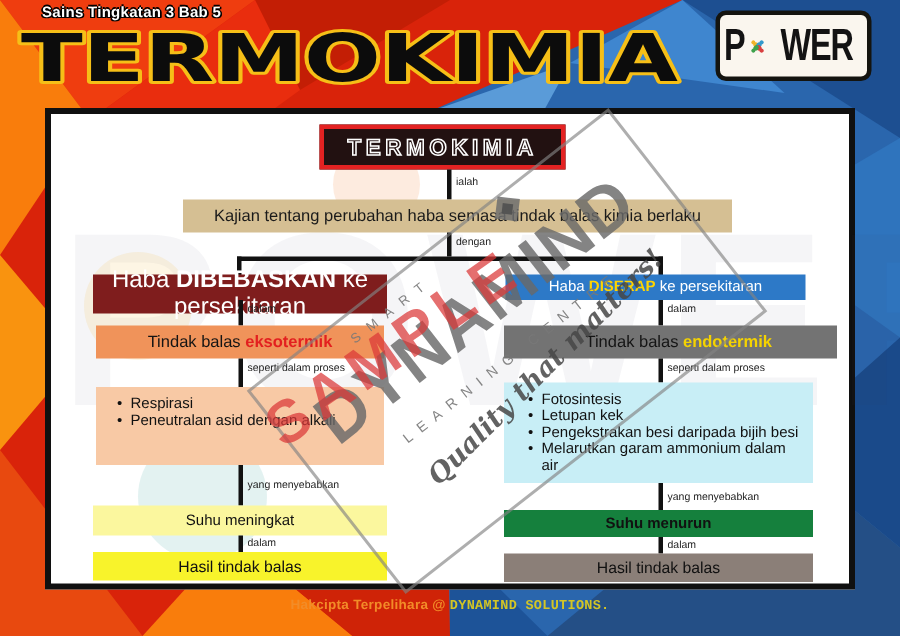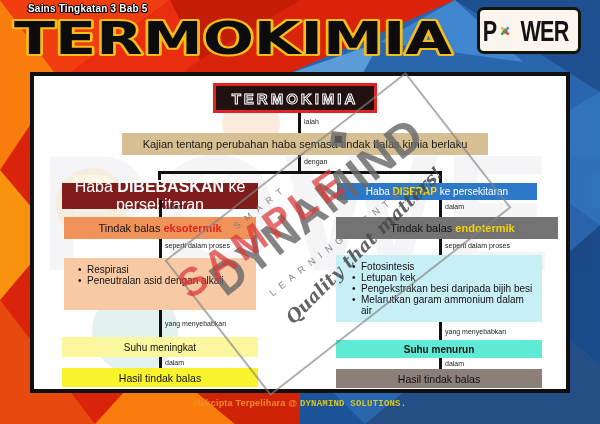--- a/index.html
+++ b/index.html
@@ -42,21 +42,21 @@
   .kw-yel2 { color:#f5d300; font-weight:bold; }
 
   .list-box { position:absolute; font-size:10px; color:#111; }
   .list-left  { left:30px;  top:182px; width:192px; height:52px; background:#f8c9a5; padding:6px 18px 0 14px; }
   .list-right { left:302px; top:179px; width:206px; height:67px; background:#c8eef6; padding:6px 9px 0 16px; }
   .list-box ul { list-style:none; }
   .list-box li { line-height:11px; padding-left:9px; position:relative; }
   .list-box li::before { content:"•"; position:absolute; left:0; top:0; }
 
   .temp-left  { left:28px;  top:261px; width:196px; height:20px; background:#fbf79e; font-size:10px; font-weight:normal; color:#111; }
-  .temp-right { left:302px; top:264px; width:206px; height:18px; background:#5eead4; font-size:10px; font-weight:bold; color:#111; }
+  .temp-right { left:302px; top:264px; width:206px; height:18px; background:#15803d; font-size:10px; font-weight:bold; color:#111; }
   .res-left   { left:28px;  top:292px; width:196px; height:19px; background:#f8f32b; font-size:10.5px; color:#111; }
   .res-right  { left:302px; top:293px; width:206px; height:19px; background:#8b7f78; font-size:10.5px; color:#111; }
 
   
   .stamp { position:absolute; left:185px; top:148px; width:306px; height:172px; transform:rotate(-38deg);
            border:2px solid rgba(130,130,130,.65); pointer-events:none; z-index:40; }
   .stamp-smart { position:absolute; top:10px; left:74px; font-size:9px; letter-spacing:7px; color:rgba(120,120,120,.9); }
   .stamp-cap { position:absolute; top:2px; left:202px; width:15px; height:15px; background:rgba(110,110,110,.85); transform:rotate(45deg); }
   .stamp-cap::after { content:""; position:absolute; left:4px; top:4px; width:7px; height:7px; background:rgba(80,80,80,.9); }
   .stamp-brand { position:absolute; top:22px; left:0; width:100%; text-align:center; font-size:46px; font-weight:800;

